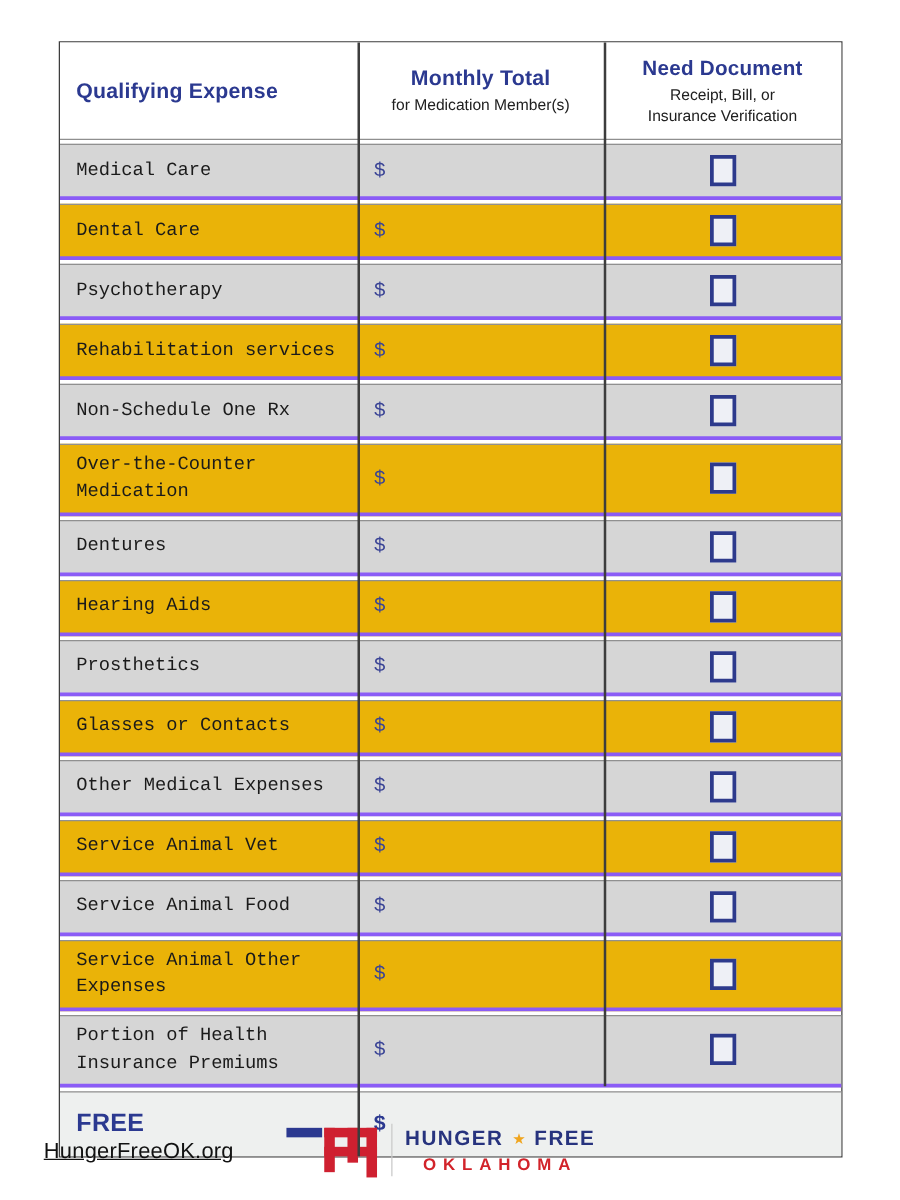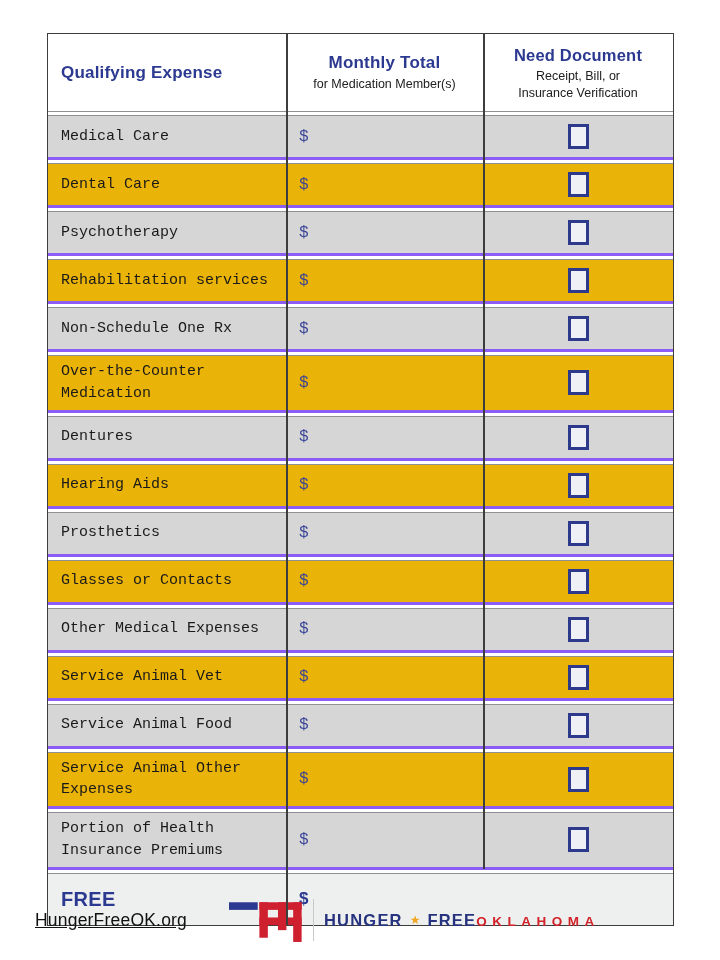--- a/index.html
+++ b/index.html
@@ -61,21 +61,21 @@
 
   
   .footer {
     position:absolute; left:0; top:884px; width:720px; height:72px;
     display:flex; align-items:center;
   }
   .website { margin-left:35px; width:168px; font-size:17.5px; color:#111; letter-spacing:.2px;text-decoration:underline; }
   .logo-block { display:flex; align-items:center; margin-left:26px; }
   .logo-mark { display:block; }
   .logo-divider { width:1px; height:42px; background:#c9c9c9; margin:0 10px 0 8px; }
-  .wordmark { display:flex; flex-direction:row;text-align:center; }
+  .wordmark { display:flex; flex-direction:column;text-align:center; }
   .wm-line1 { display:flex; align-items:center; gap:7px; }
   .wm-hunger, .wm-free { font-weight:bold; font-size:16.5px; color:#27337e; letter-spacing:1.2px; }
   .wm-star { color:#f0a51e; font-size:12px; line-height:1; }
   .wm-line2 { font-size:13.5px; color:#d2232a; letter-spacing:5.5px; margin-top:3px; font-weight:bold; }
   .disclaimer {
     margin-left:auto; margin-right:20px; width:192px;
     text-align:center; font-size:13.2px; color:#222; line-height:1.35; letter-spacing:.2px;
   }
 </style>
 </head>

